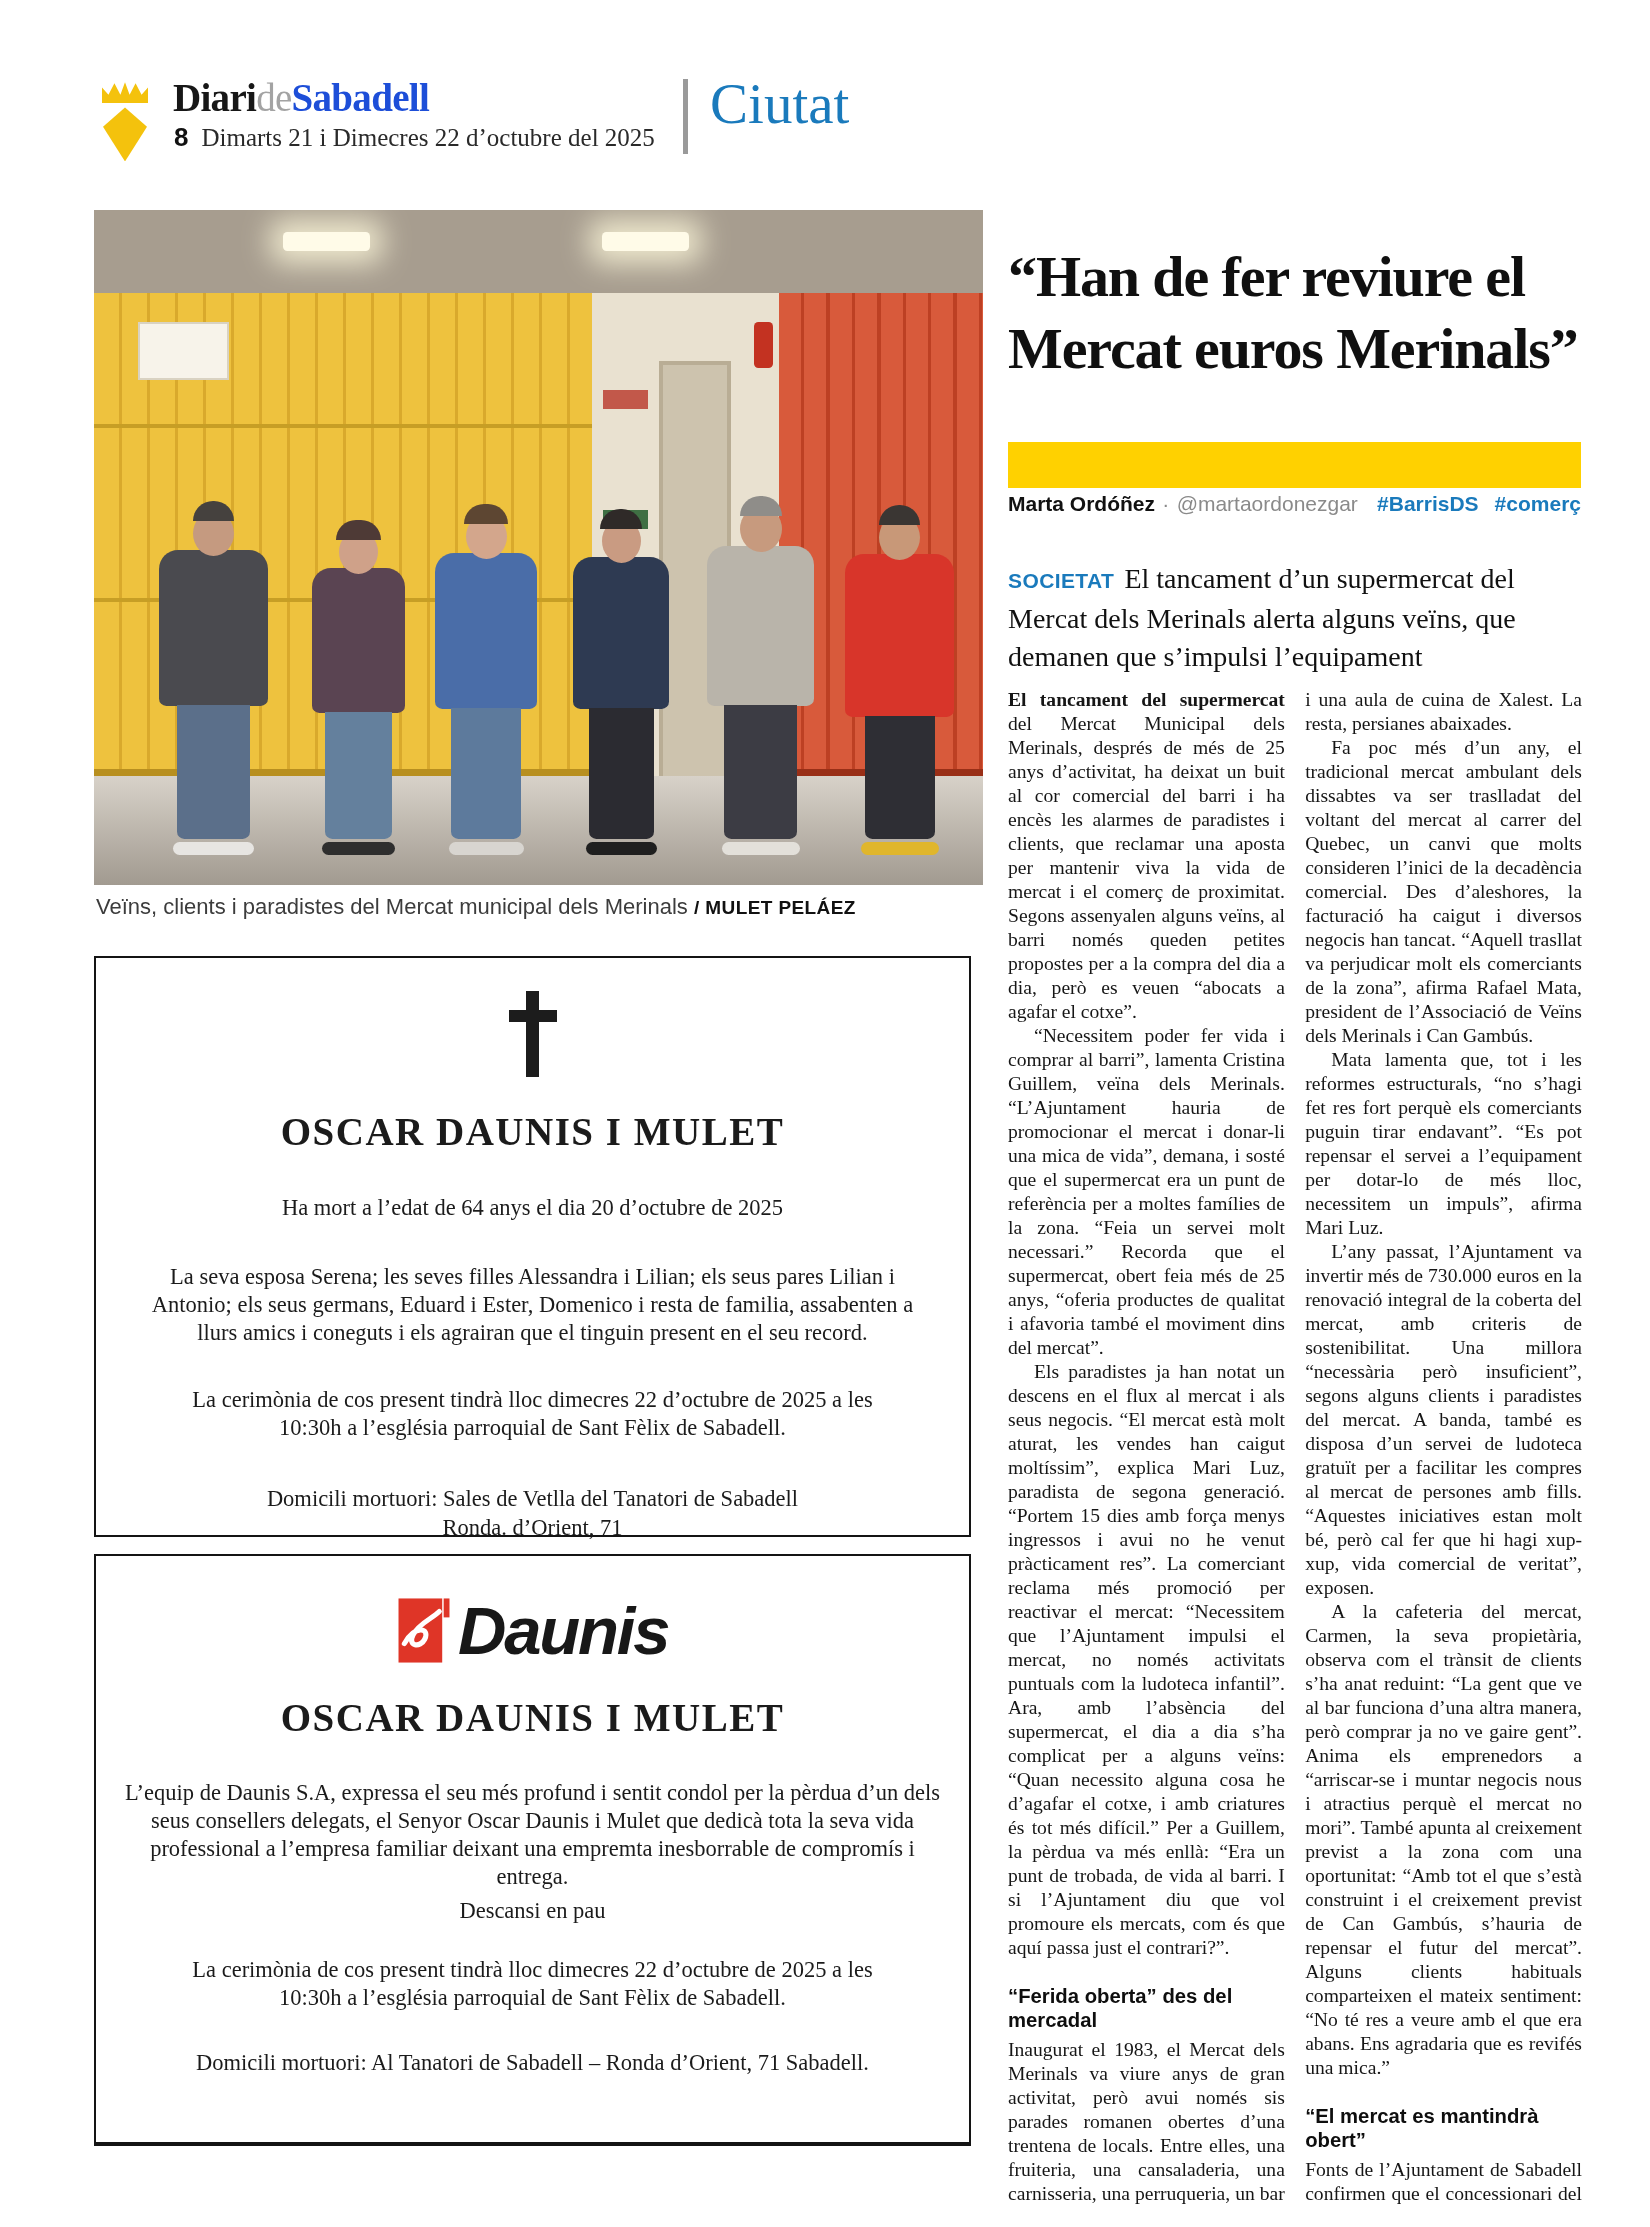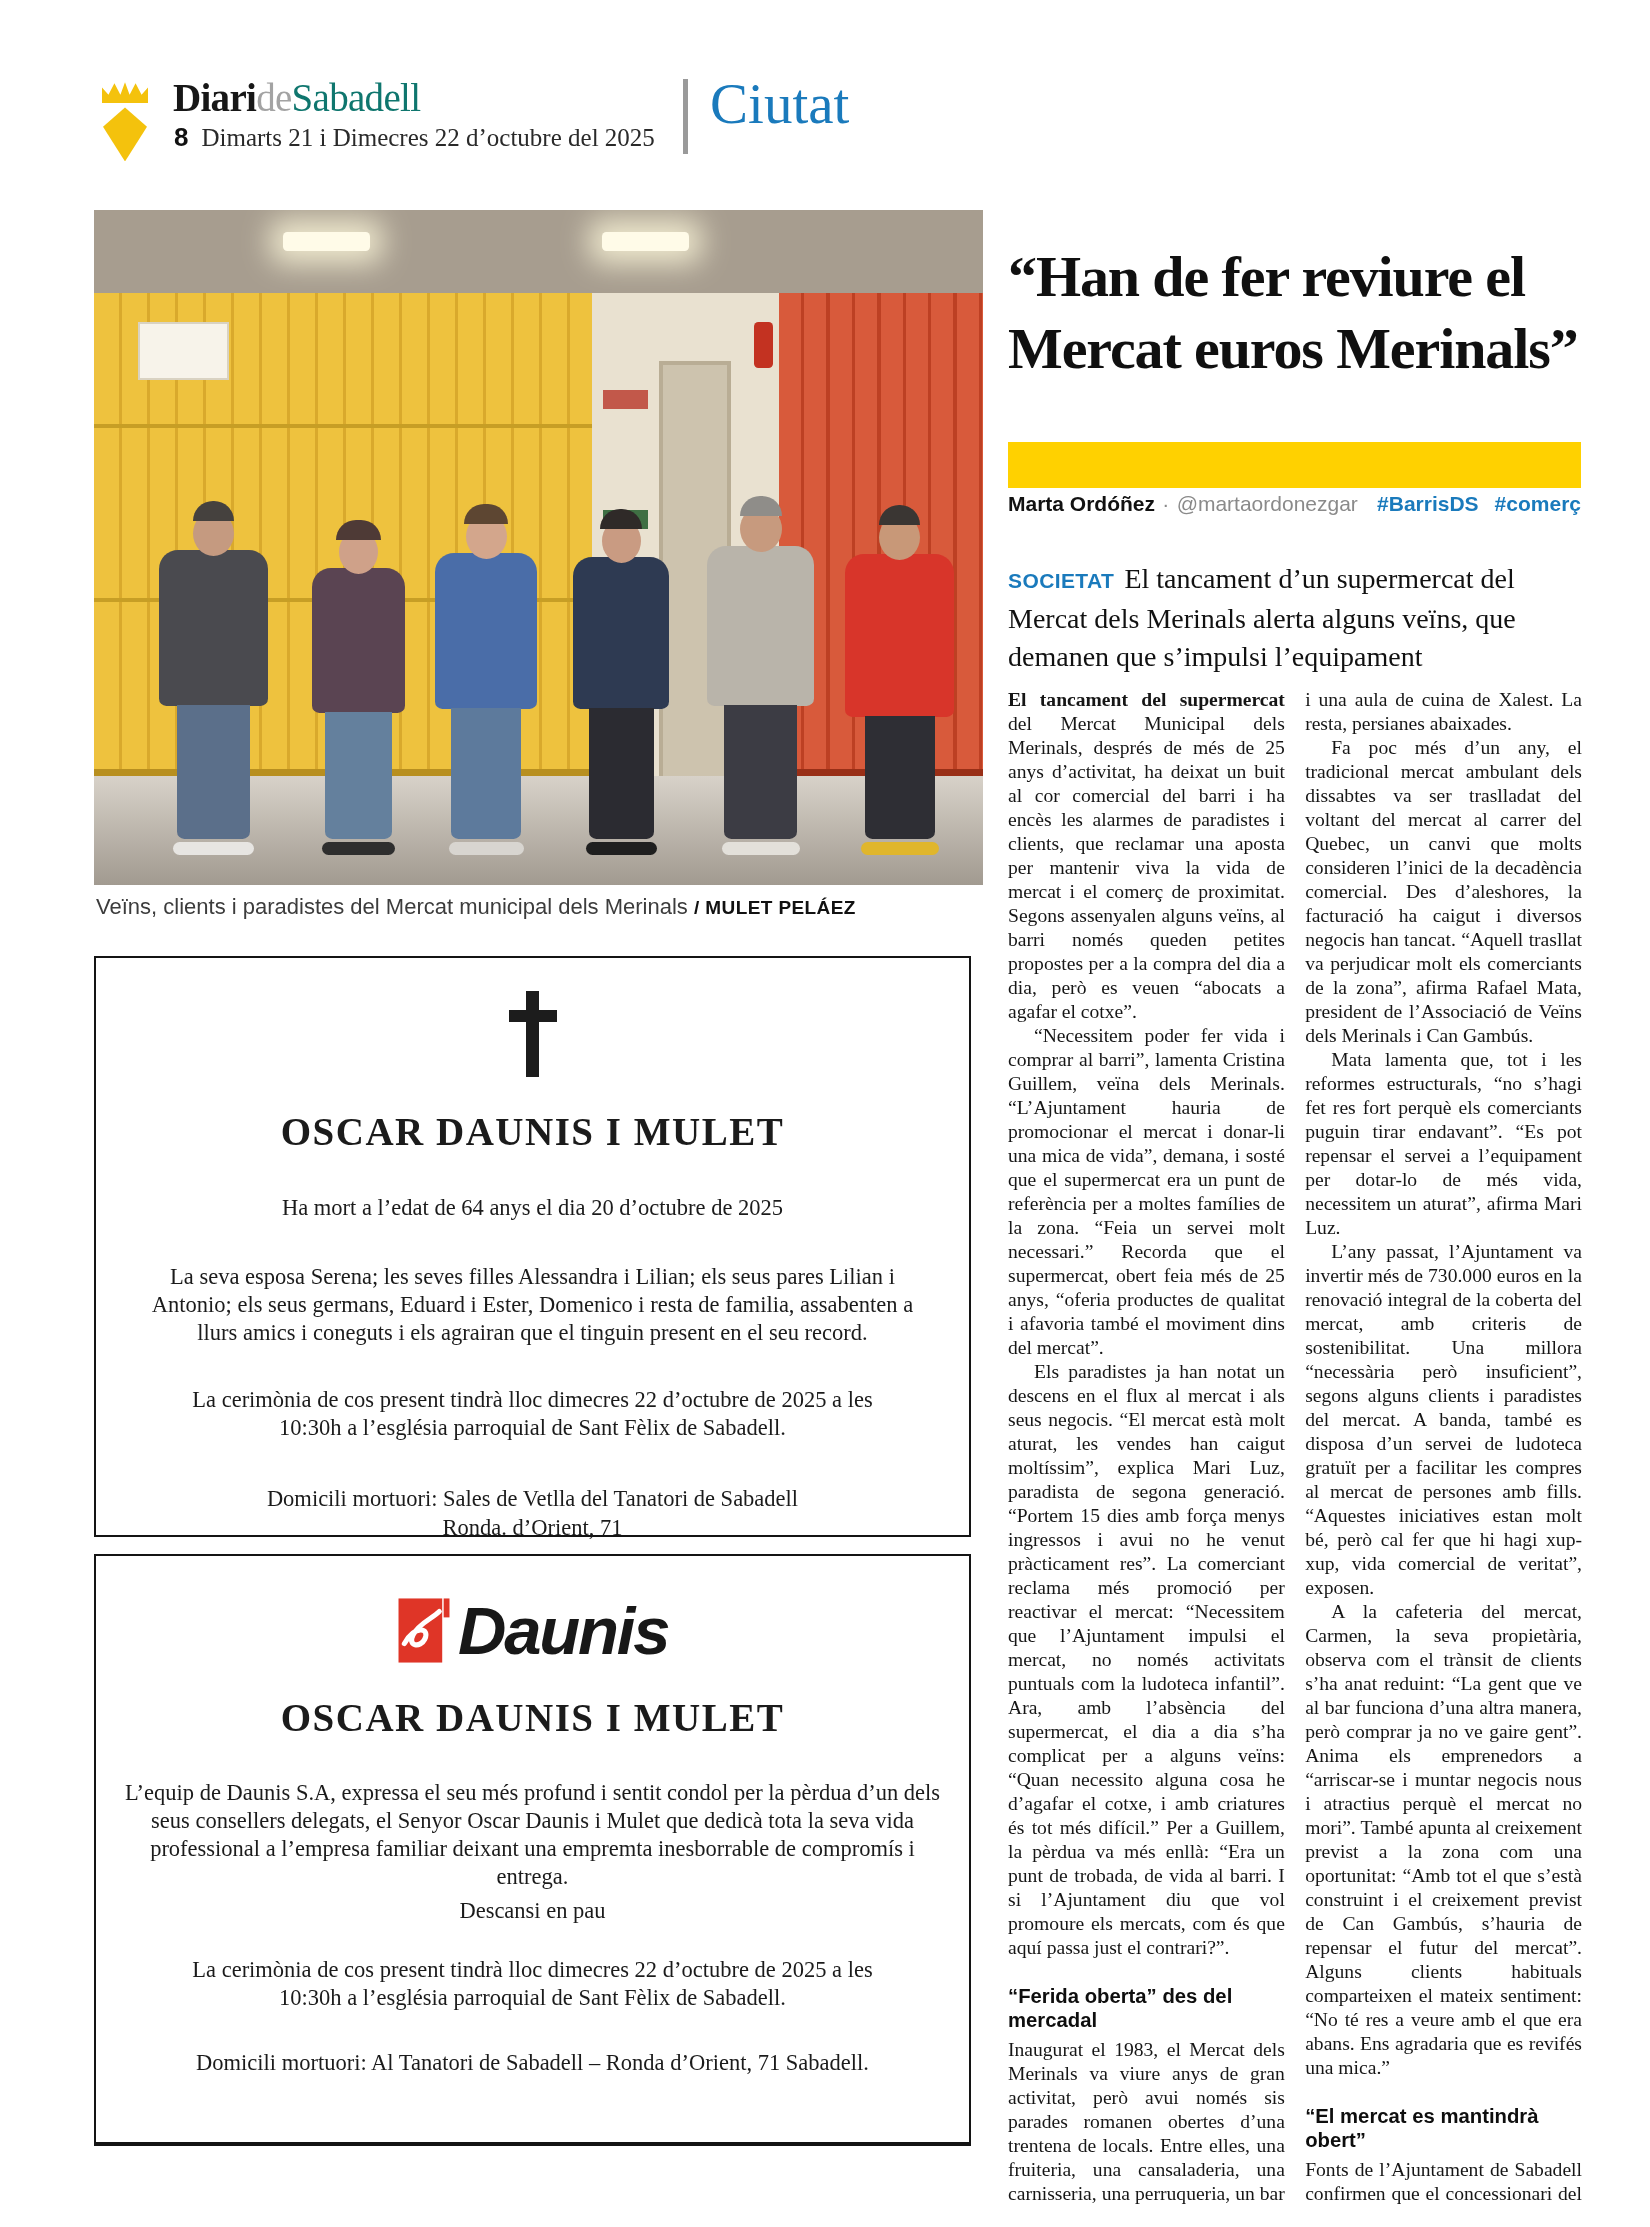--- a/index.html
+++ b/index.html
@@ -8,21 +8,21 @@
 
   
   .crest{position:absolute;left:96px;top:81px;width:58px;height:86px;}
   .crest .crown{width:46px;height:22px;margin:0 auto;background:#f4c20d;
     clip-path:polygon(0 100%,0 30%,14% 62%,27% 10%,40% 62%,50% 6%,60% 62%,73% 10%,86% 62%,100% 30%,100% 100%);}
   .crest .diamond{width:44px;height:54px;margin:4.4px auto 0;background:#f4c20d;
     clip-path:polygon(50% 0,100% 36%,50% 100%,0 36%);}
   .brand{position:absolute;left:173px;top:75px;font-size:39px;letter-spacing:-0.7px;}
   .brand .b1{font-weight:700;color:#171717;}
   .brand .b2{font-weight:400;color:#a3a3a3;}
-  .brand .b3{font-weight:400;color:#0f766e;}
+  .brand .b3{font-weight:700;color:#1d4ed8;}
   .dateline{position:absolute;left:174px;top:122px;font-size:25px;color:#2a2a2a;}
   .dateline .pnum{font-weight:700;font-family:"Liberation Sans",sans-serif;font-size:26px;margin-right:13px;color:#111;}
   .section-head{position:absolute;left:683px;top:75px;display:flex;align-items:flex-start;}
   .section-bar{width:5.1px;height:75px;background:#9a9a9a;margin-right:22px;margin-top:4.4px;}
   .section-title{font-size:57px;color:#1a7abc;line-height:1;}
 
   
   .photo{position:absolute;left:94px;top:210px;width:889px;height:675px;background:#cfc8bd;overflow:hidden;}
   .ceiling{position:absolute;left:0;top:0;right:0;height:83px;background:#a79d8f;}
   .light{position:absolute;top:22px;width:87px;height:19px;background:#fffbe8;border-radius:4.4px;box-shadow:0 0 29px 13px rgba(255,250,220,.8);}
@@ -196,21 +196,21 @@
     <span class="kicker">SOCIETAT</span><span>El tancament d’un supermercat del Mercat dels Merinals alerta alguns veïns, que demanen que s’impulsi l’equipament</span>
   </p>
 
   <div class="article-body">
     <p><strong>El tancament del supermercat</strong><span> del Mercat Municipal dels Merinals, després de més de 25 anys d’activitat, ha deixat un buit al cor comercial del barri i ha encès les alarmes de paradistes i clients, que reclamar una aposta per mantenir viva la vida de mercat i el comerç de proximitat. Segons assenyalen alguns veïns, al barri només queden petites propostes per a la compra del dia a dia, però es veuen “abocats a agafar el cotxe”.</span></p>
     <p class="indent">“Necessitem poder fer vida i comprar al barri”, lamenta Cristina Guillem, veïna dels Merinals. “L’Ajuntament hauria de promocionar el mercat i donar-li una mica de vida”, demana, i sosté que el supermercat era un punt de referència per a moltes famílies de la zona. “Feia un servei molt necessari.” Recorda que el supermercat, obert feia més de 25 anys, “oferia productes de qualitat i afavoria també el moviment dins del mercat”.</p>
     <p class="indent">Els paradistes ja han notat un descens en el flux al mercat i als seus negocis. “El mercat està molt aturat, les vendes han caigut moltíssim”, explica Mari Luz, paradista de segona generació. “Portem 15 dies amb força menys ingressos i avui no he venut pràcticament res”. La comerciant reclama més promoció per reactivar el mercat: “Necessitem que l’Ajuntament impulsi el mercat, no només activitats puntuals com la ludoteca infantil”. Ara, amb l’absència del supermercat, el dia a dia s’ha complicat per a alguns veïns: “Quan necessito alguna cosa he d’agafar el cotxe, i amb criatures és tot més difícil.” Per a Guillem, la pèrdua va més enllà: “Era un punt de trobada, de vida al barri. I si l’Ajuntament diu que vol promoure els mercats, com és que aquí passa just el contrari?”.</p>
     <h3 class="subhead">“Ferida oberta” des del mercadal</h3>
     <p>Inaugurat el 1983, el Mercat dels Merinals va viure anys de gran activitat, però avui només sis parades romanen obertes d’una trentena de locals. Entre elles, una fruiteria, una cansaladeria, una carnisseria, una perruqueria, un bar i una aula de cuina de Xalest. La resta, persianes abaixades.</p>
     <p class="indent">Fa poc més d’un any, el tradicional mercat ambulant dels dissabtes va ser traslladat del voltant del mercat al carrer del Quebec, un canvi que molts consideren l’inici de la decadència comercial. Des d’aleshores, la facturació ha caigut i diversos negocis han tancat. “Aquell trasllat va perjudicar molt els comerciants de la zona”, afirma Rafael Mata, president de l’Associació de Veïns dels Merinals i Can Gambús.</p>
-    <p class="indent">Mata lamenta que, tot i les reformes estructurals, “no s’hagi fet res fort perquè els comerciants puguin tirar endavant”. “Es pot repensar el servei a l’equipament per dotar-lo de més vida, necessitem un aturat”, afirma Mari Luz.</p>
+    <p class="indent">Mata lamenta que, tot i les reformes estructurals, “no s’hagi fet res fort perquè els comerciants puguin tirar endavant”. “Es pot repensar el servei a l’equipament per dotar-lo de més lloc, necessitem un impuls”, afirma Mari Luz.</p>
     <p class="indent">L’any passat, l’Ajuntament va invertir més de 730.000 euros en la renovació integral de la coberta del mercat, amb criteris de sostenibilitat. Una millora “necessària però insuficient”, segons alguns clients i paradistes del mercat. A banda, també es disposa d’un servei de ludoteca gratuït per a facilitar les compres al mercat de persones amb fills. “Aquestes iniciatives estan molt bé, però cal fer que hi hagi xup-xup, vida comercial de veritat”, exposen.</p>
     <p class="indent">A la cafeteria del mercat, Carmen, la seva propietària, observa com el trànsit de clients s’ha anat reduint: “La gent que ve al bar funciona d’una altra manera, però comprar ja no ve gaire gent”. Anima els emprenedors a “arriscar-se i muntar negocis nous i atractius perquè el mercat no mori”. També apunta al creixement previst a la zona com una oportunitat: “Amb tot el que s’està construint i el creixement previst de Can Gambús, s’hauria de repensar el futur del mercat”. Alguns clients habituals comparteixen el mateix sentiment: “No té res a veure amb el que era abans. Ens agradaria que es revifés una mica.”</p>
     <h3 class="subhead">“El mercat es mantindrà obert”</h3>
     <p>Fonts de l’Ajuntament de Sabadell confirmen que el concessionari del supermercat va comunicar la seva decisió de no continuar l’activitat. La tinenta d’alcaldessa, Montse González, va informar els paradistes i va assegurar que “el mercat es mantindrà obert mentre hi hagi comerciants que vulguin seguir”, i que “es concediran noves llicències si hi ha interessats a obrir nous negocis o ocupar l’espai del supermercat”.</p>
   </div>
 
   <div class="obit obit1">
     <div class="cross">
       <div class="v"></div>
       <div class="h"></div>

